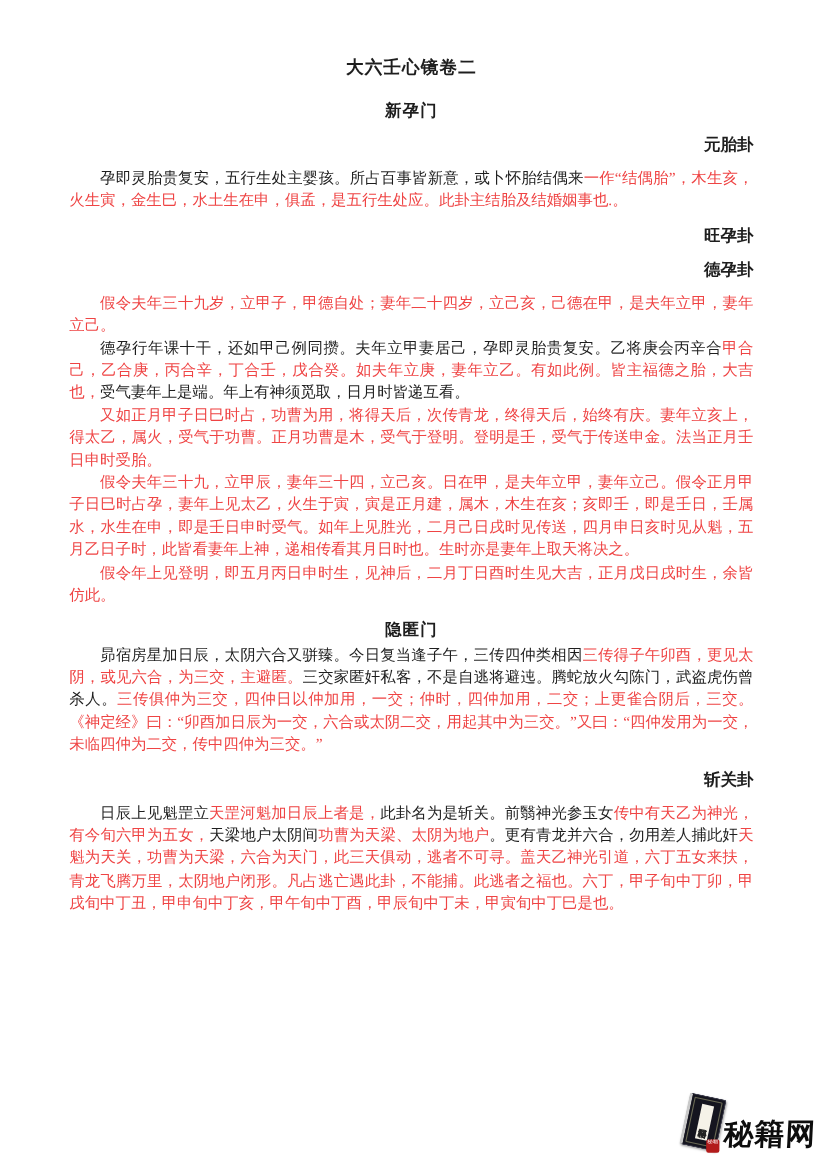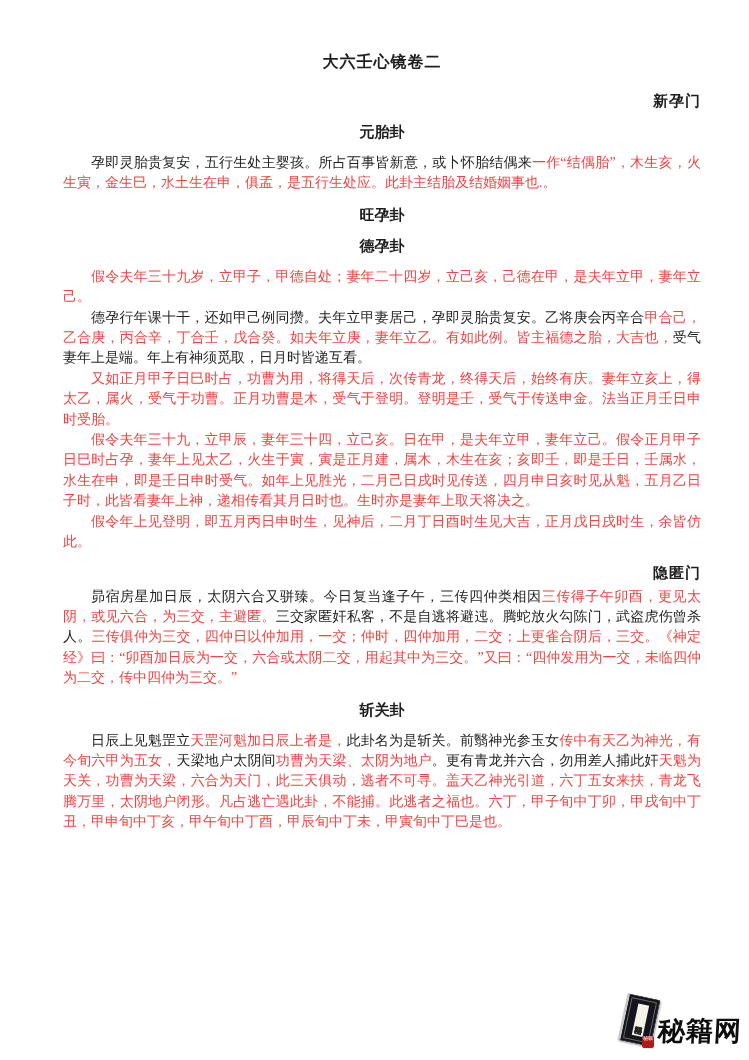--- a/index.html
+++ b/index.html
@@ -9,43 +9,43 @@
     height: 1060px;
     background: #ffffff;
     overflow: hidden;
     font-family: "Liberation Serif", "DejaVu Serif", serif;
     color: #1e1e1e;
   }
   .content {
     position: absolute;
     top: 52px;
     left: 63px;
-    right: 48px;
+    right: 64px;
   }
   .doc-title {
     font-size: 16px;
     line-height: 20px;
     font-weight: bold;
     text-align: center;
     margin: 0 0 19px 0;
     letter-spacing: 1px;
   }
   .chapter {
     font-size: 15px;
     line-height: 20px;
     font-weight: bold;
-    text-align: right;
+    text-align: center;
     margin: 10px 0 4px 0;
     letter-spacing: 1px;
   }
   .heading {
     font-size: 15px;
     line-height: 20px;
     font-weight: bold;
-    text-align: center;
+    text-align: right;
     margin: 11px 0 11px 0;
   }
   .para {
     font-size: 14px;
     line-height: 20.4px;
     margin: 0;
     text-indent: 2em;
     text-align: justify;
   }
   .seg-k { color: #1e1e1e; }

